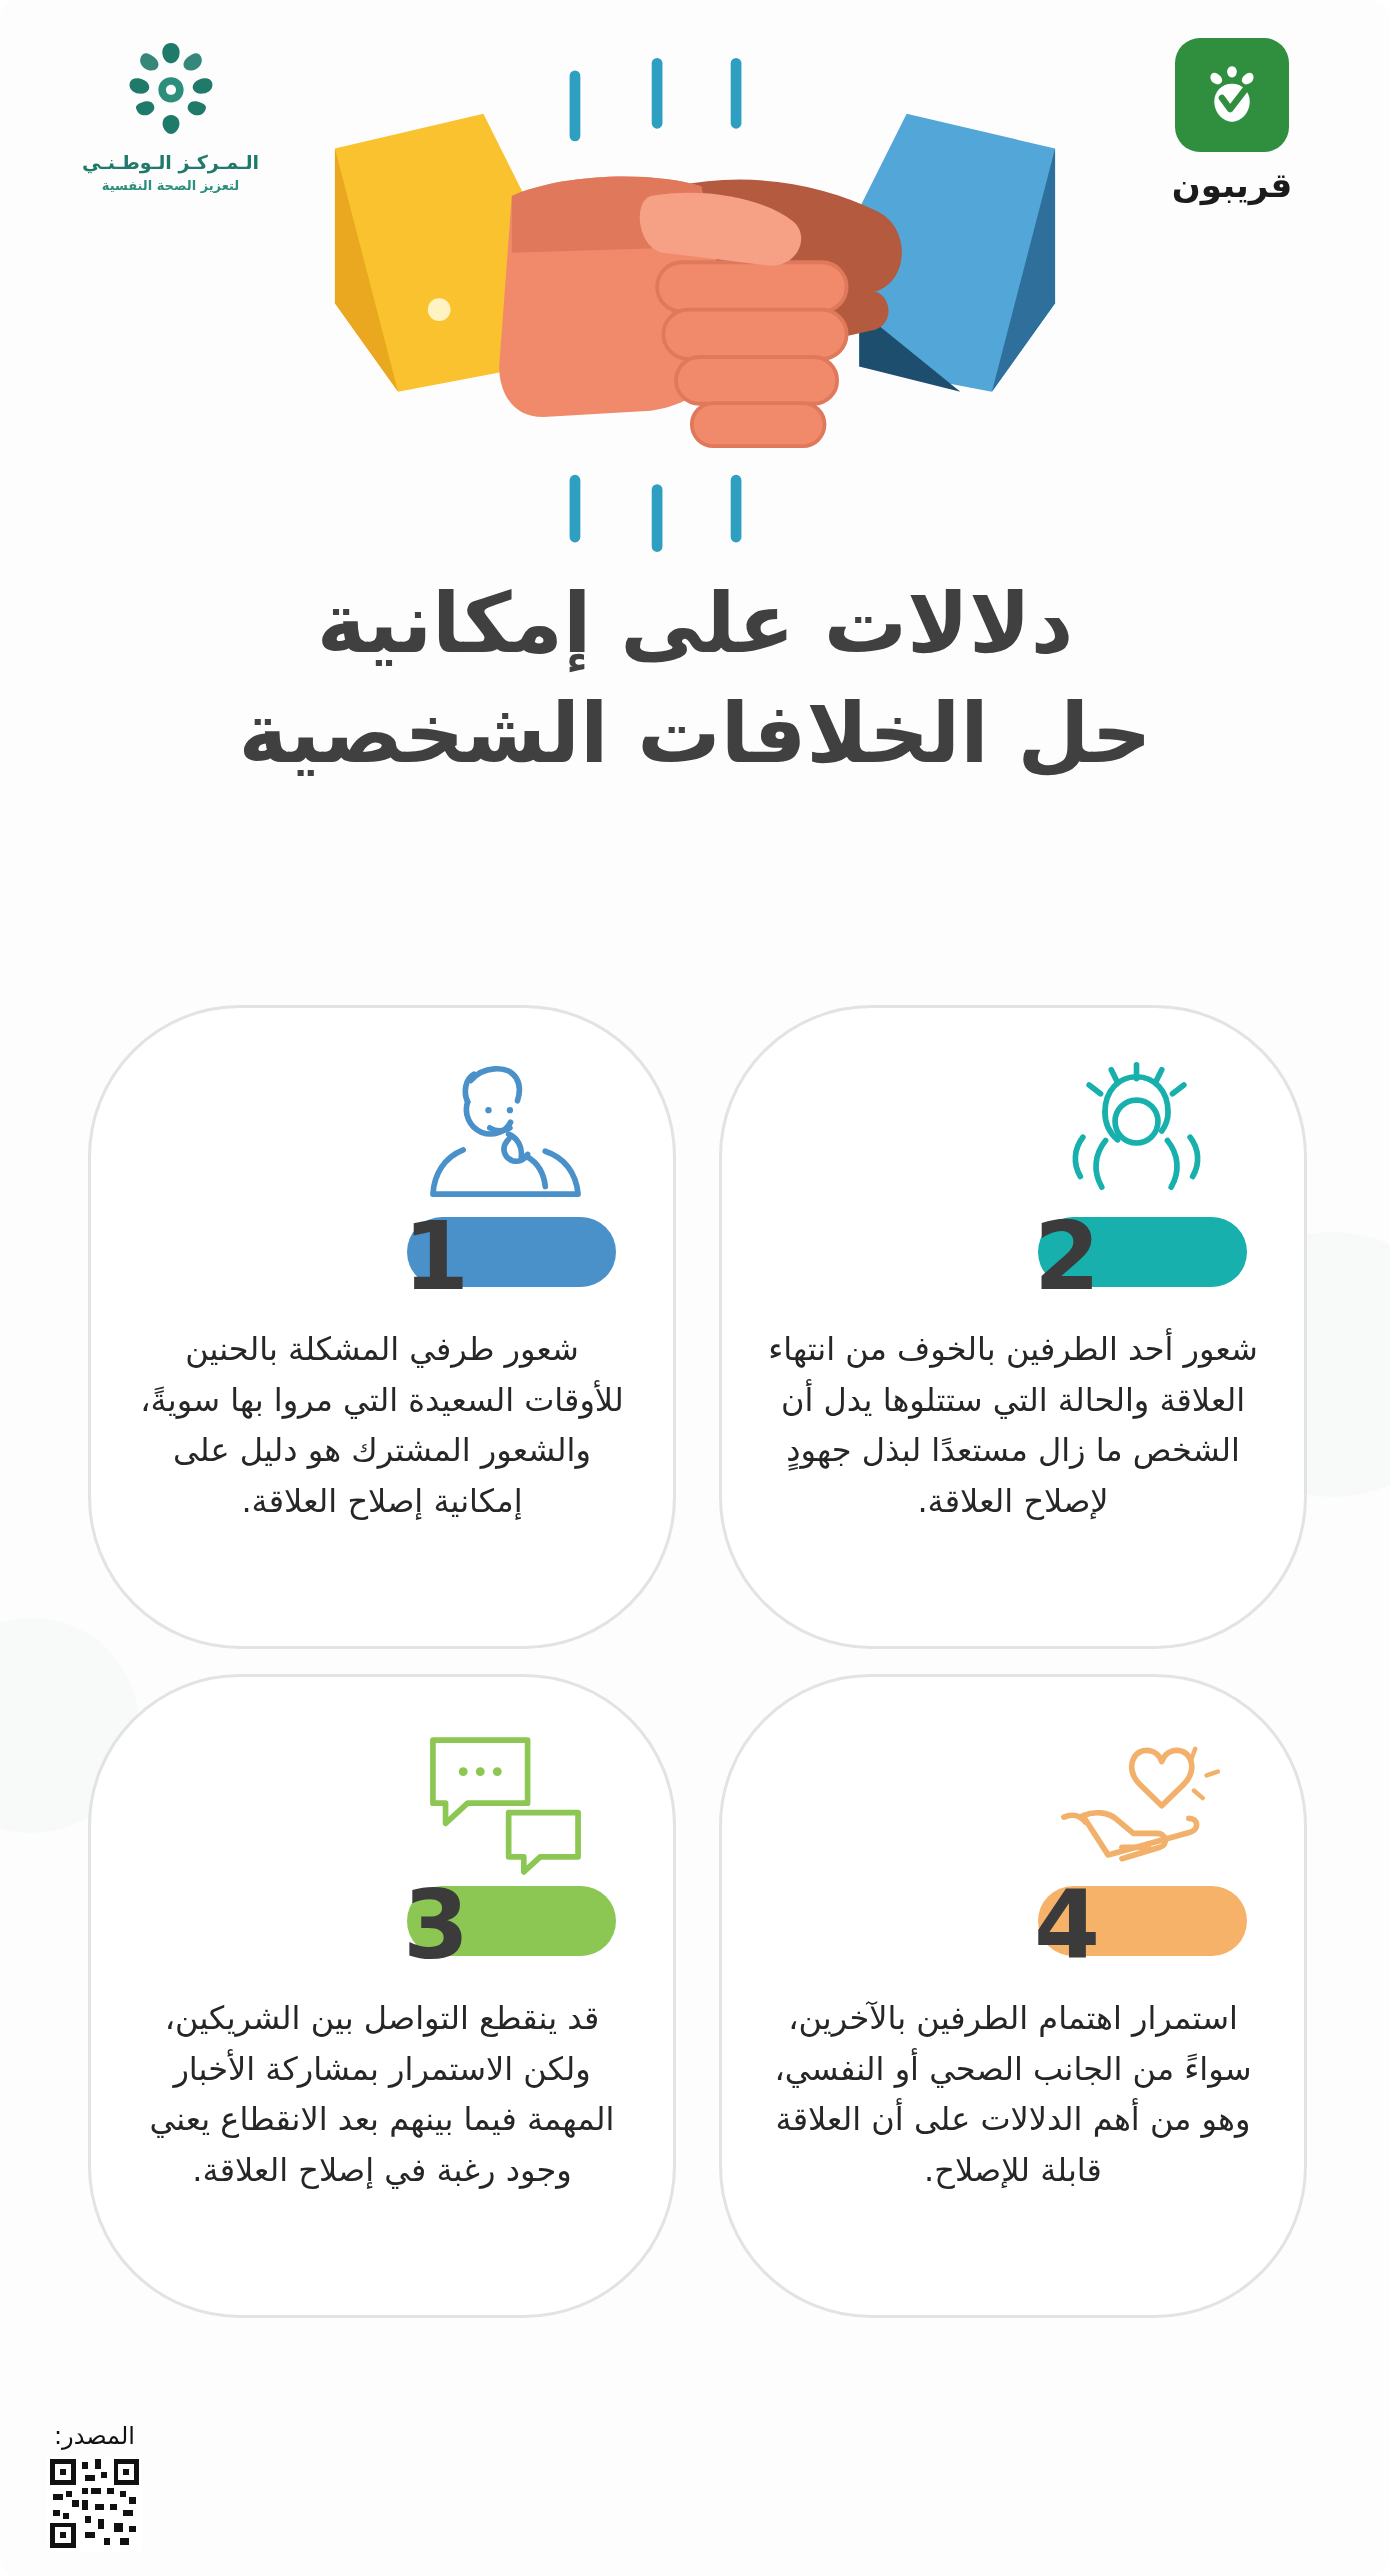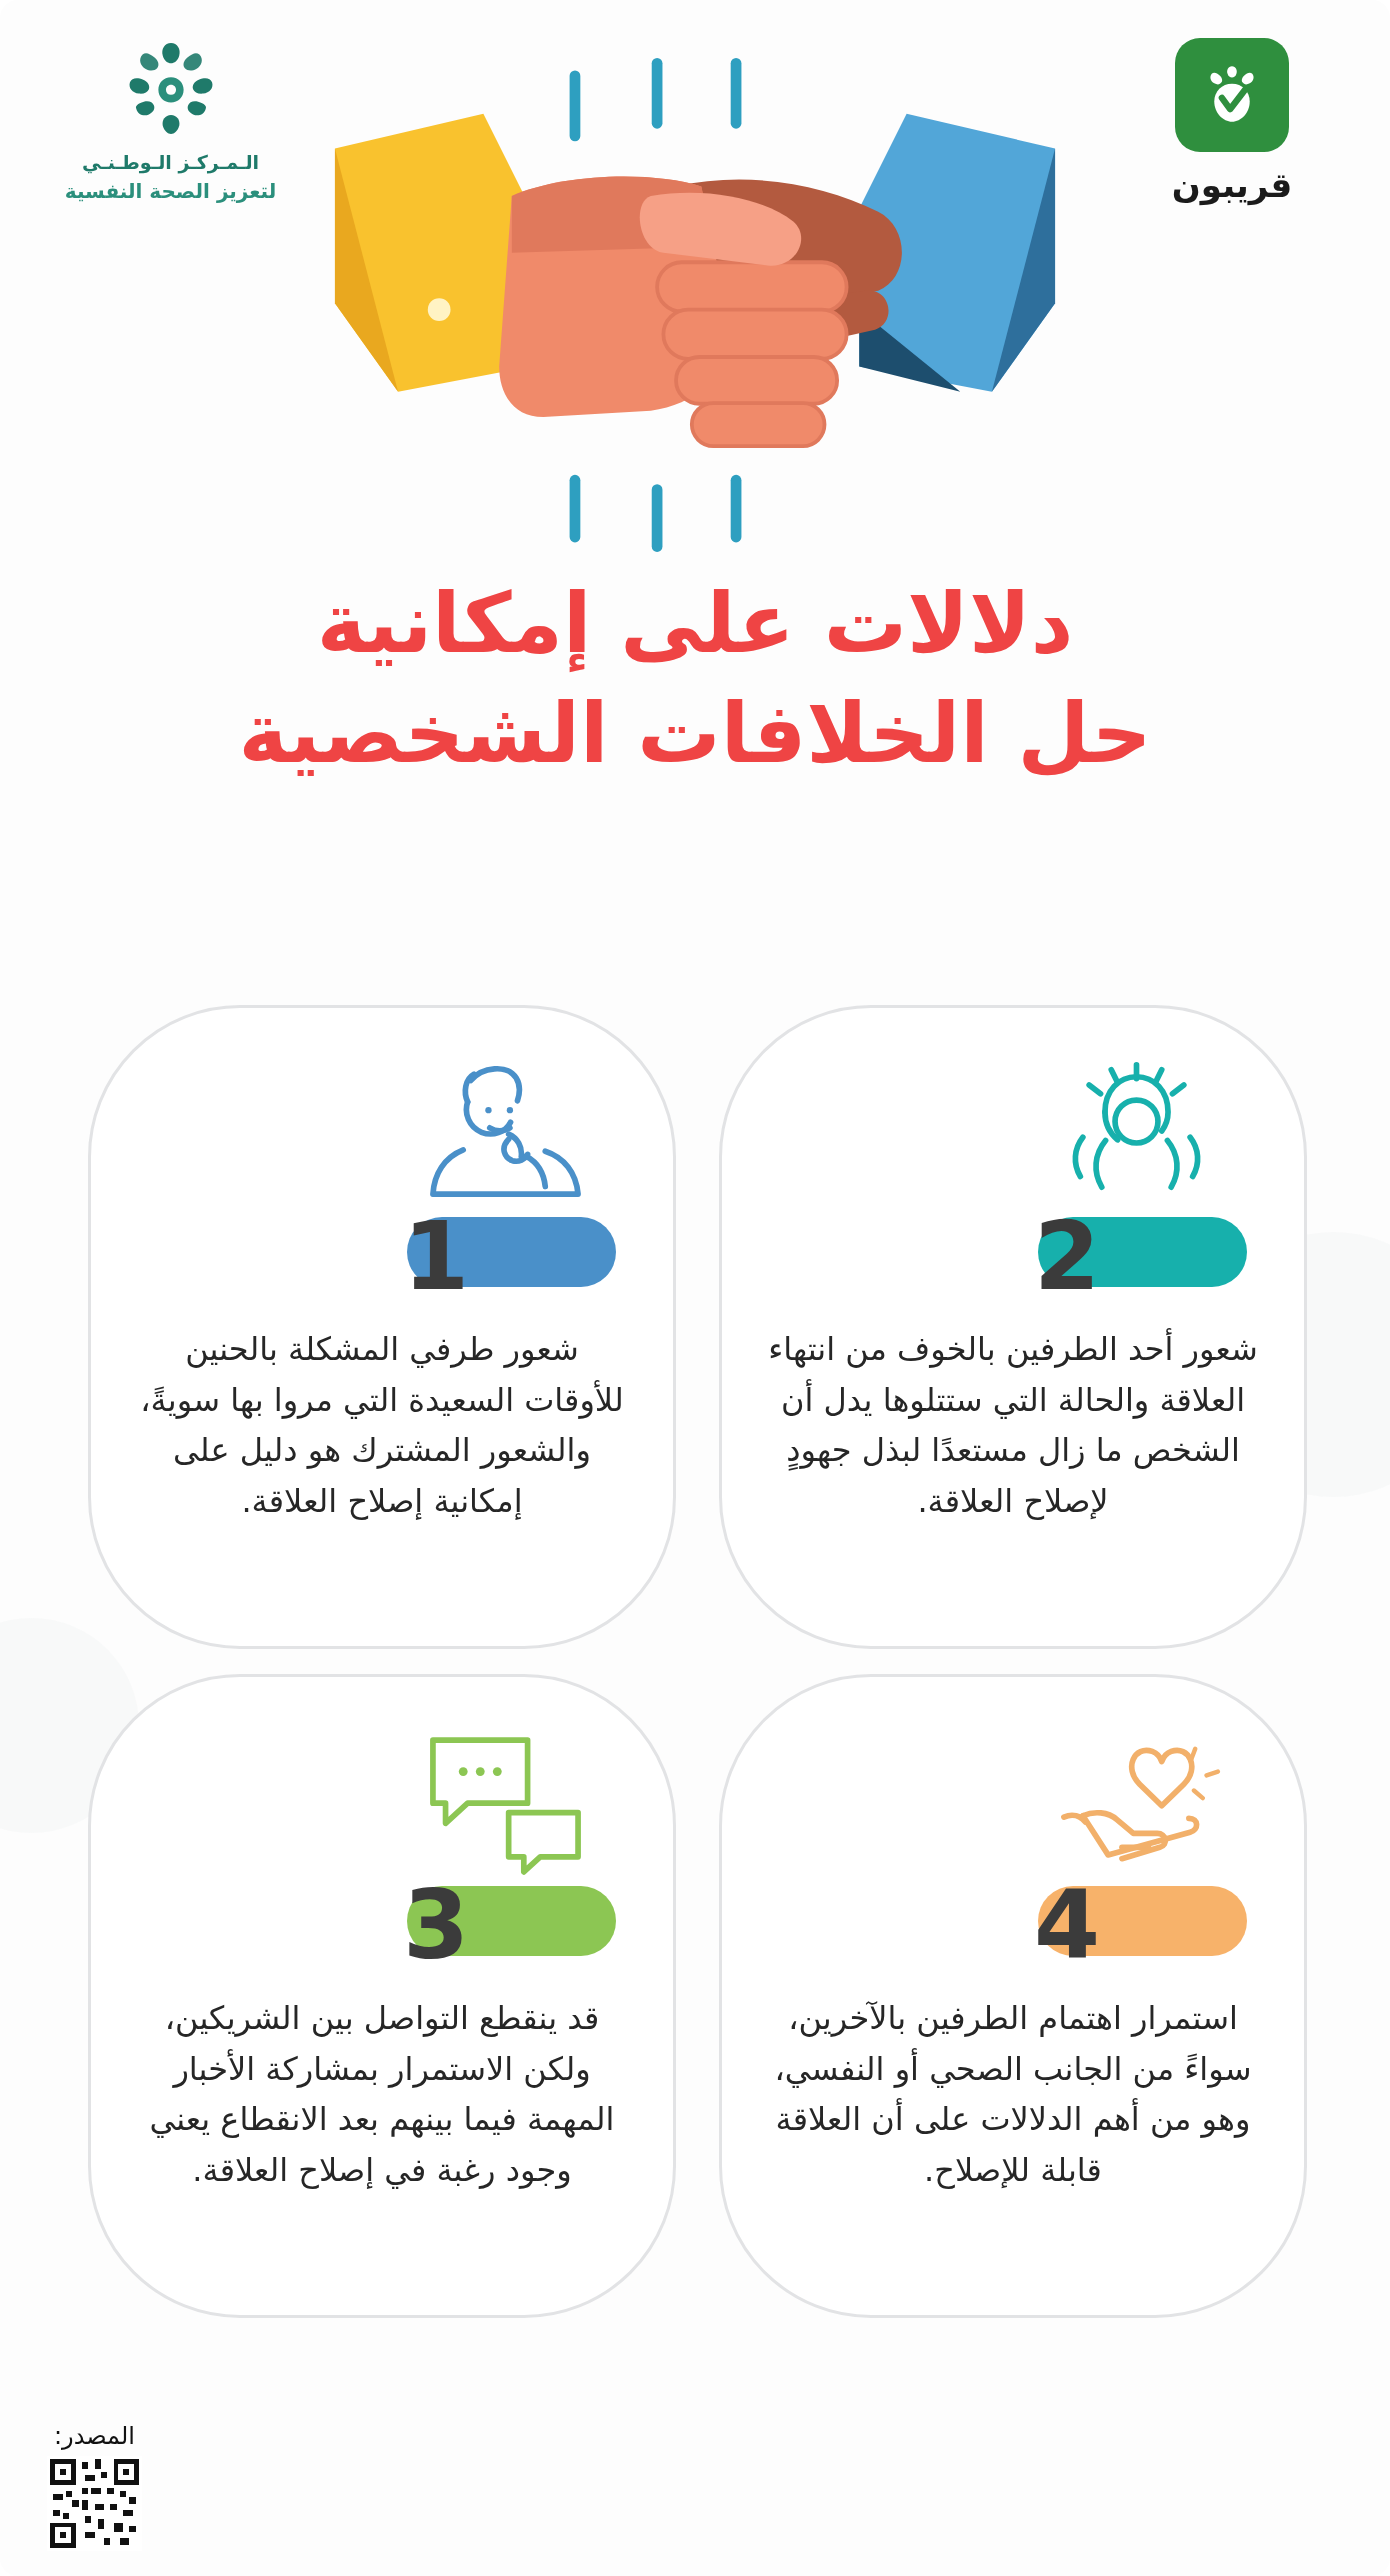--- a/index.html
+++ b/index.html
@@ -11,32 +11,32 @@
     overflow:hidden;
   }
   .sheet{position:absolute;inset:0;background:#fdfdfd;border-radius:18px;}
 
   
   .header{position:absolute;top:0;left:0;width:1390px;height:556px;}
 
   .logo-left{position:absolute;top:38px;left:57px;width:227px;height:164px;text-align:center;}
   .logo-mark{width:120px;height:101px;margin:0 auto;position:relative;}
   .logo-text{margin-top:8.8px;color:#1f7a6a;font-size:19px;line-height:1.5;font-weight:bold;letter-spacing:0.6px;}
-  .logo-text .l2{color:#2b8f7c;font-size:20px;}
+  .logo-text .l2{color:#2b8f7c;font-size:13px;}
 
   .logo-right{position:absolute;top:38px;right:57px;width:202px;height:183px;text-align:center;}
   .badge{width:114px;height:114px;border-radius:25px;background:#2f8f3e;margin:0 auto;position:relative;}
   .badge .glyph{position:absolute;left:50%;top:50%;transform:translate(-50%,-50%);}
   .badge-label{margin-top:12.6px;font-size:34px;font-weight:bold;color:#1b1b1b;}
 
   .handshake{position:absolute;top:38px;left:50%;transform:translateX(-50%);width:746px;height:518px;}
 
   
   .title{position:absolute;top:569px;left:0;width:1390px;text-align:center;}
-  .title div{font-size:83px;font-weight:bold;color:#ef4444;line-height:1.32;letter-spacing:-0.6px;}
+  .title div{font-size:83px;font-weight:bold;color:#404040;line-height:1.32;letter-spacing:-0.6px;}
 
   
   .cards{position:absolute;top:1005px;left:88px;width:1219px;}
   .row{display:flex;flex-direction:row-reverse;justify-content:space-between;margin-bottom:25px;}
   .card{
     width:588px;height:644px;
     border:3.2px solid #e2e3e5;border-radius:152px;
     box-sizing:border-box;
     position:relative;
     background:#ffffff;

